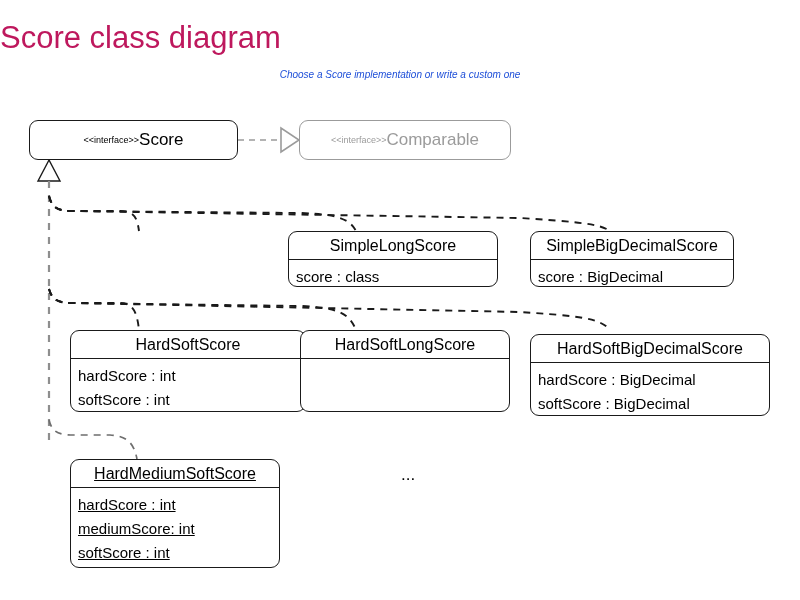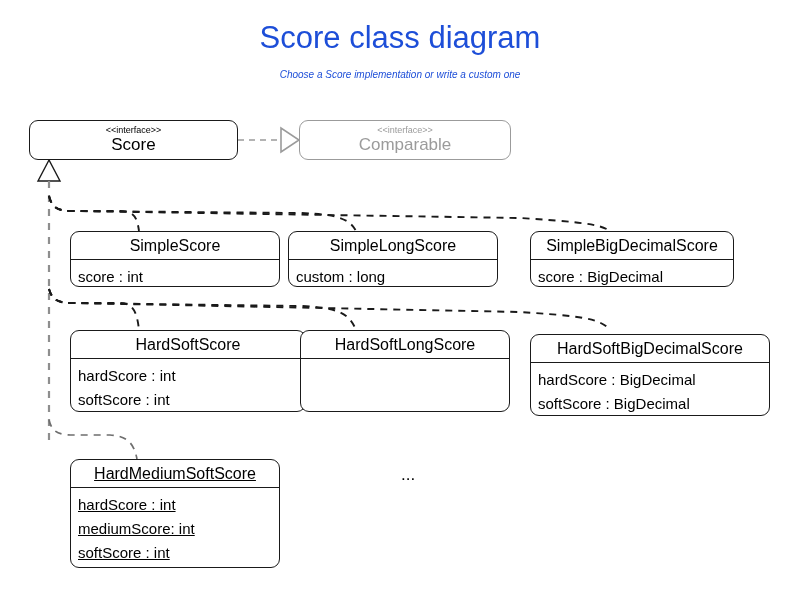--- a/index.html
+++ b/index.html
@@ -9,42 +9,42 @@
     font-family:"Liberation Sans", sans-serif;
     color:#000000;
     overflow:hidden;
     position:relative;
   }
   #stage{position:absolute;left:0;top:0;width:800px;height:600px;}
 
   
   .title{
     position:absolute;left:0;top:20px;width:800px;
-    text-align:center;font-size:31px;font-weight:400;
-    letter-spacing:0px;color:#1d4ed8;
+    font-size:31px;font-weight:400;
+    letter-spacing:0px;color:#be185d;
   }
   .subtitle{
     position:absolute;left:0;top:69px;width:800px;
     text-align:center;font-size:10px;font-weight:400;color:#1d4ed8;font-style:italic;
   }
 
   
   #wires{position:absolute;left:0;top:0;width:800px;height:600px;}
 
   
   .node{
     position:absolute;
     box-sizing:border-box;
     border:1.3px solid #1a1a1a;
     border-radius:9px;
     background:#ffffff;
     overflow:hidden;
   }
   .node.iface{
-    display:flex;flex-direction:column;
+    display:flex;flex-direction:row;
     align-items:center;justify-content:center;
   }
   .node.ghost{border-color:#9b9b9b;}
   .node.ghost .stereo,.node.ghost .iname{color:#9b9b9b;}
 
   .stereo{font-size:9px;line-height:10px;color:#000;}
   .iname{font-size:17px;line-height:20px;color:#000000;}
 
   .nhead{
     text-align:center;
@@ -107,31 +107,25 @@
   <div class="node iface" style="left:29px;top:120px;width:209px;height:40px;">
     <div class="stereo">&lt;&lt;interface&gt;&gt;</div>
     <div class="iname">Score</div>
   </div>
 
   <div class="node iface ghost" style="left:299px;top:120px;width:212px;height:40px;">
     <div class="stereo">&lt;&lt;interface&gt;&gt;</div>
     <div class="iname">Comparable</div>
   </div>
 
-  <div class="node" style="left:70px;top:231px;width:210px;height:56px;">
-    <div class="nhead">SimpleScore</div>
-    <div class="nbody">
-      <div class="attr">score : int</div>
-    </div>
-  </div>
 
   <div class="node" style="left:288px;top:231px;width:210px;height:56px;">
     <div class="nhead">SimpleLongScore</div>
     <div class="nbody">
-      <div class="attr">custom : long</div>
+      <div class="attr">score : class</div>
     </div>
   </div>
 
   <div class="node" style="left:530px;top:231px;width:204px;height:56px;">
     <div class="nhead">SimpleBigDecimalScore</div>
     <div class="nbody">
       <div class="attr">score : BigDecimal</div>
     </div>
   </div>
 

